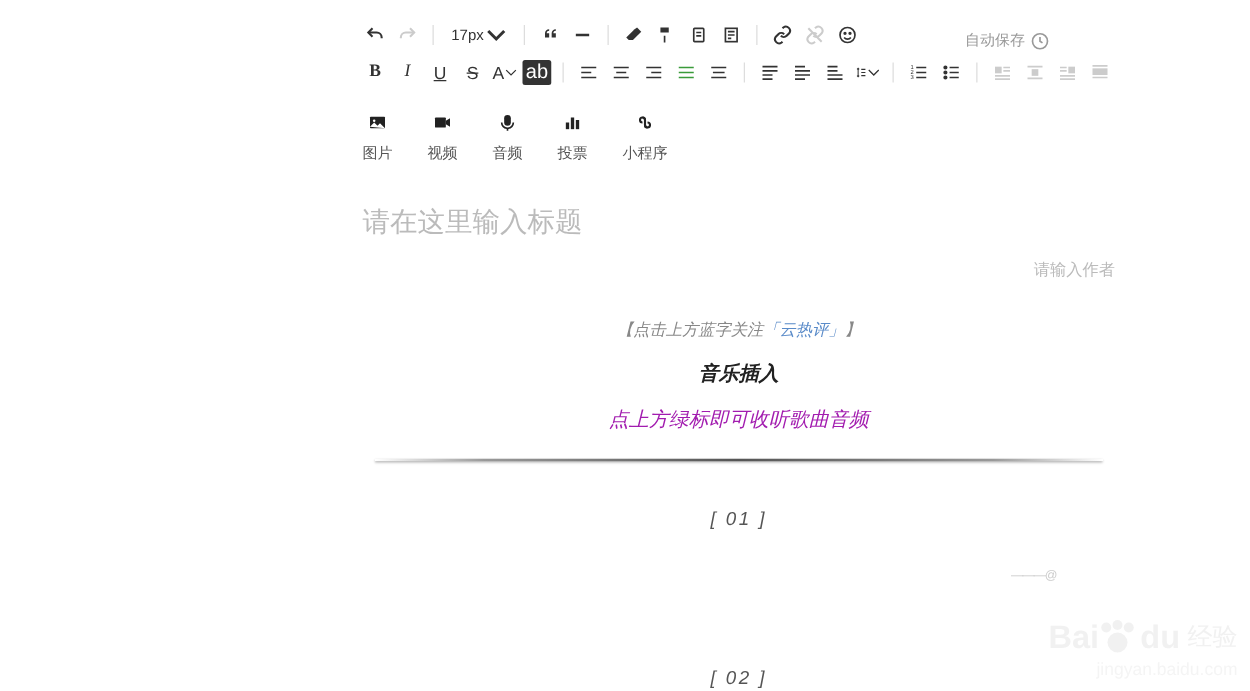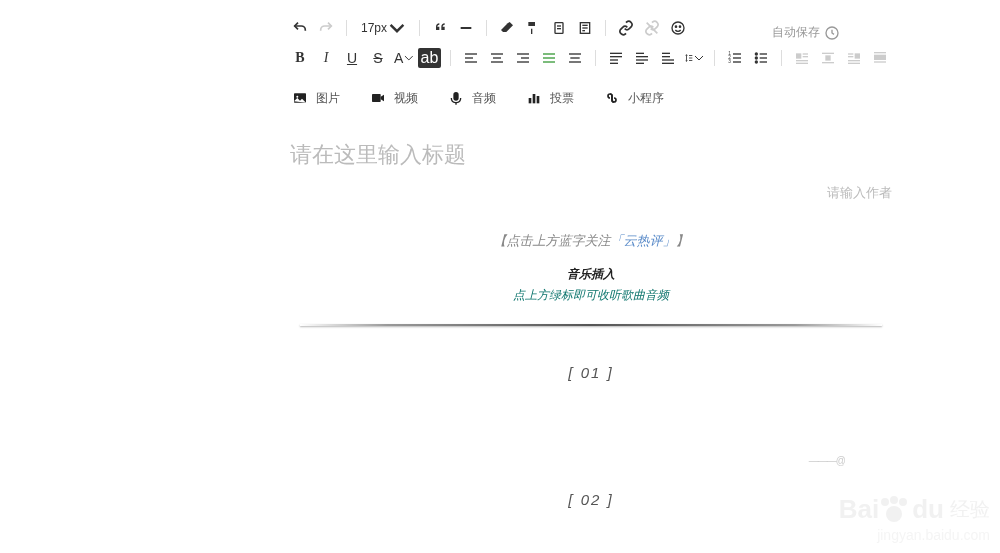--- a/index.html
+++ b/index.html
@@ -6,31 +6,31 @@
 body { font-family: -apple-system, "PingFang SC", "Microsoft YaHei", sans-serif; background: #fff; width: 1000px; height: 553px; overflow: hidden; position: relative; }
 .editor-container { padding-left: 290px; padding-right: 108px; padding-top: 18px; }
 .toolbar { display: flex; flex-direction: column; gap: 10px; }
 .toolbar-row { display: flex; align-items: center; gap: 6px; }
 .tb-btn { width: 20px; height: 20px; display: inline-flex; align-items: center; justify-content: center; color: #333; cursor: pointer; font-size: 14px; }
 .tb-btn.disabled { color: #ccc; }
 .tb-sep { width: 1px; height: 16px; background: #ddd; margin: 0 4px; }
 .font-size { font-size: 12px; color: #333; display: inline-flex; align-items: center; gap: 2px; padding: 0 4px; }
 .autosave { position: absolute; right: 160px; top: 24px; font-size: 12px; color: #999; display: flex; align-items: center; gap: 4px; }
 .media-row { display: flex; gap: 28px; margin-top: 20px; }
-.media-btn { display: flex; flex-direction: row; align-items: center; gap: 6px; cursor: pointer; }
+.media-btn { display: flex; flex-direction: column; align-items: center; gap: 6px; cursor: pointer; }
 .media-btn .icon { width: 20px; height: 20px; display: flex; align-items: center; justify-content: center; color: #222; }
 .media-btn .label { font-size: 12px; color: #555; }
 .content-area { margin-top: 32px; }
 .title-input { font-size: 22px; color: #bbb; margin-bottom: 14px; font-weight: 400; }
 .author-input { font-size: 13px; color: #bbb; margin-bottom: 30px; text-align: right; }
 .body-content { text-align: center; font-size: 13px; color: #333; font-style: italic; }
 .follow-line { color: #888; margin-bottom: 16px; }
 .follow-link { color: #5a8bc9; }
-.music-title { font-size: 12px; font-weight: 600; color: #222; margin-bottom: 4px; }
-.green-hint { color: #0f766e; font-size: 12px; margin-bottom: 20px; }
+.music-title { font-size: 16px; font-weight: 600; color: #222; margin-bottom: 16px; }
+.green-hint { color: #a21caf; font-size: 16px; margin-bottom: 20px; }
 .divider { height: 2px; background: linear-gradient(to right, transparent 0%, #999 15%, #555 50%, #999 85%, transparent 100%); margin: 0 10px 38px; box-shadow: 0 1px 2px rgba(0,0,0,0.3); }
 .section-num { font-size: 15px; color: #555; letter-spacing: 2px; }
 .sn1 { margin-bottom: 110px; }
 .tb-bold { font-weight: 700; font-family: Georgia, serif; }
 .tb-italic { font-style: italic; font-family: Georgia, serif; }
 .tb-underline { text-decoration: underline; }
 .tb-strike { text-decoration: line-through; }
 .highlight-box { background: #333; color: #fff; font-size: 16px; padding: 1px 3px; border-radius: 2px; }
 svg { width: 16px; height: 16px; }
 .watermark { position: absolute; right: 10px; bottom: 10px; opacity: 0.6; }

